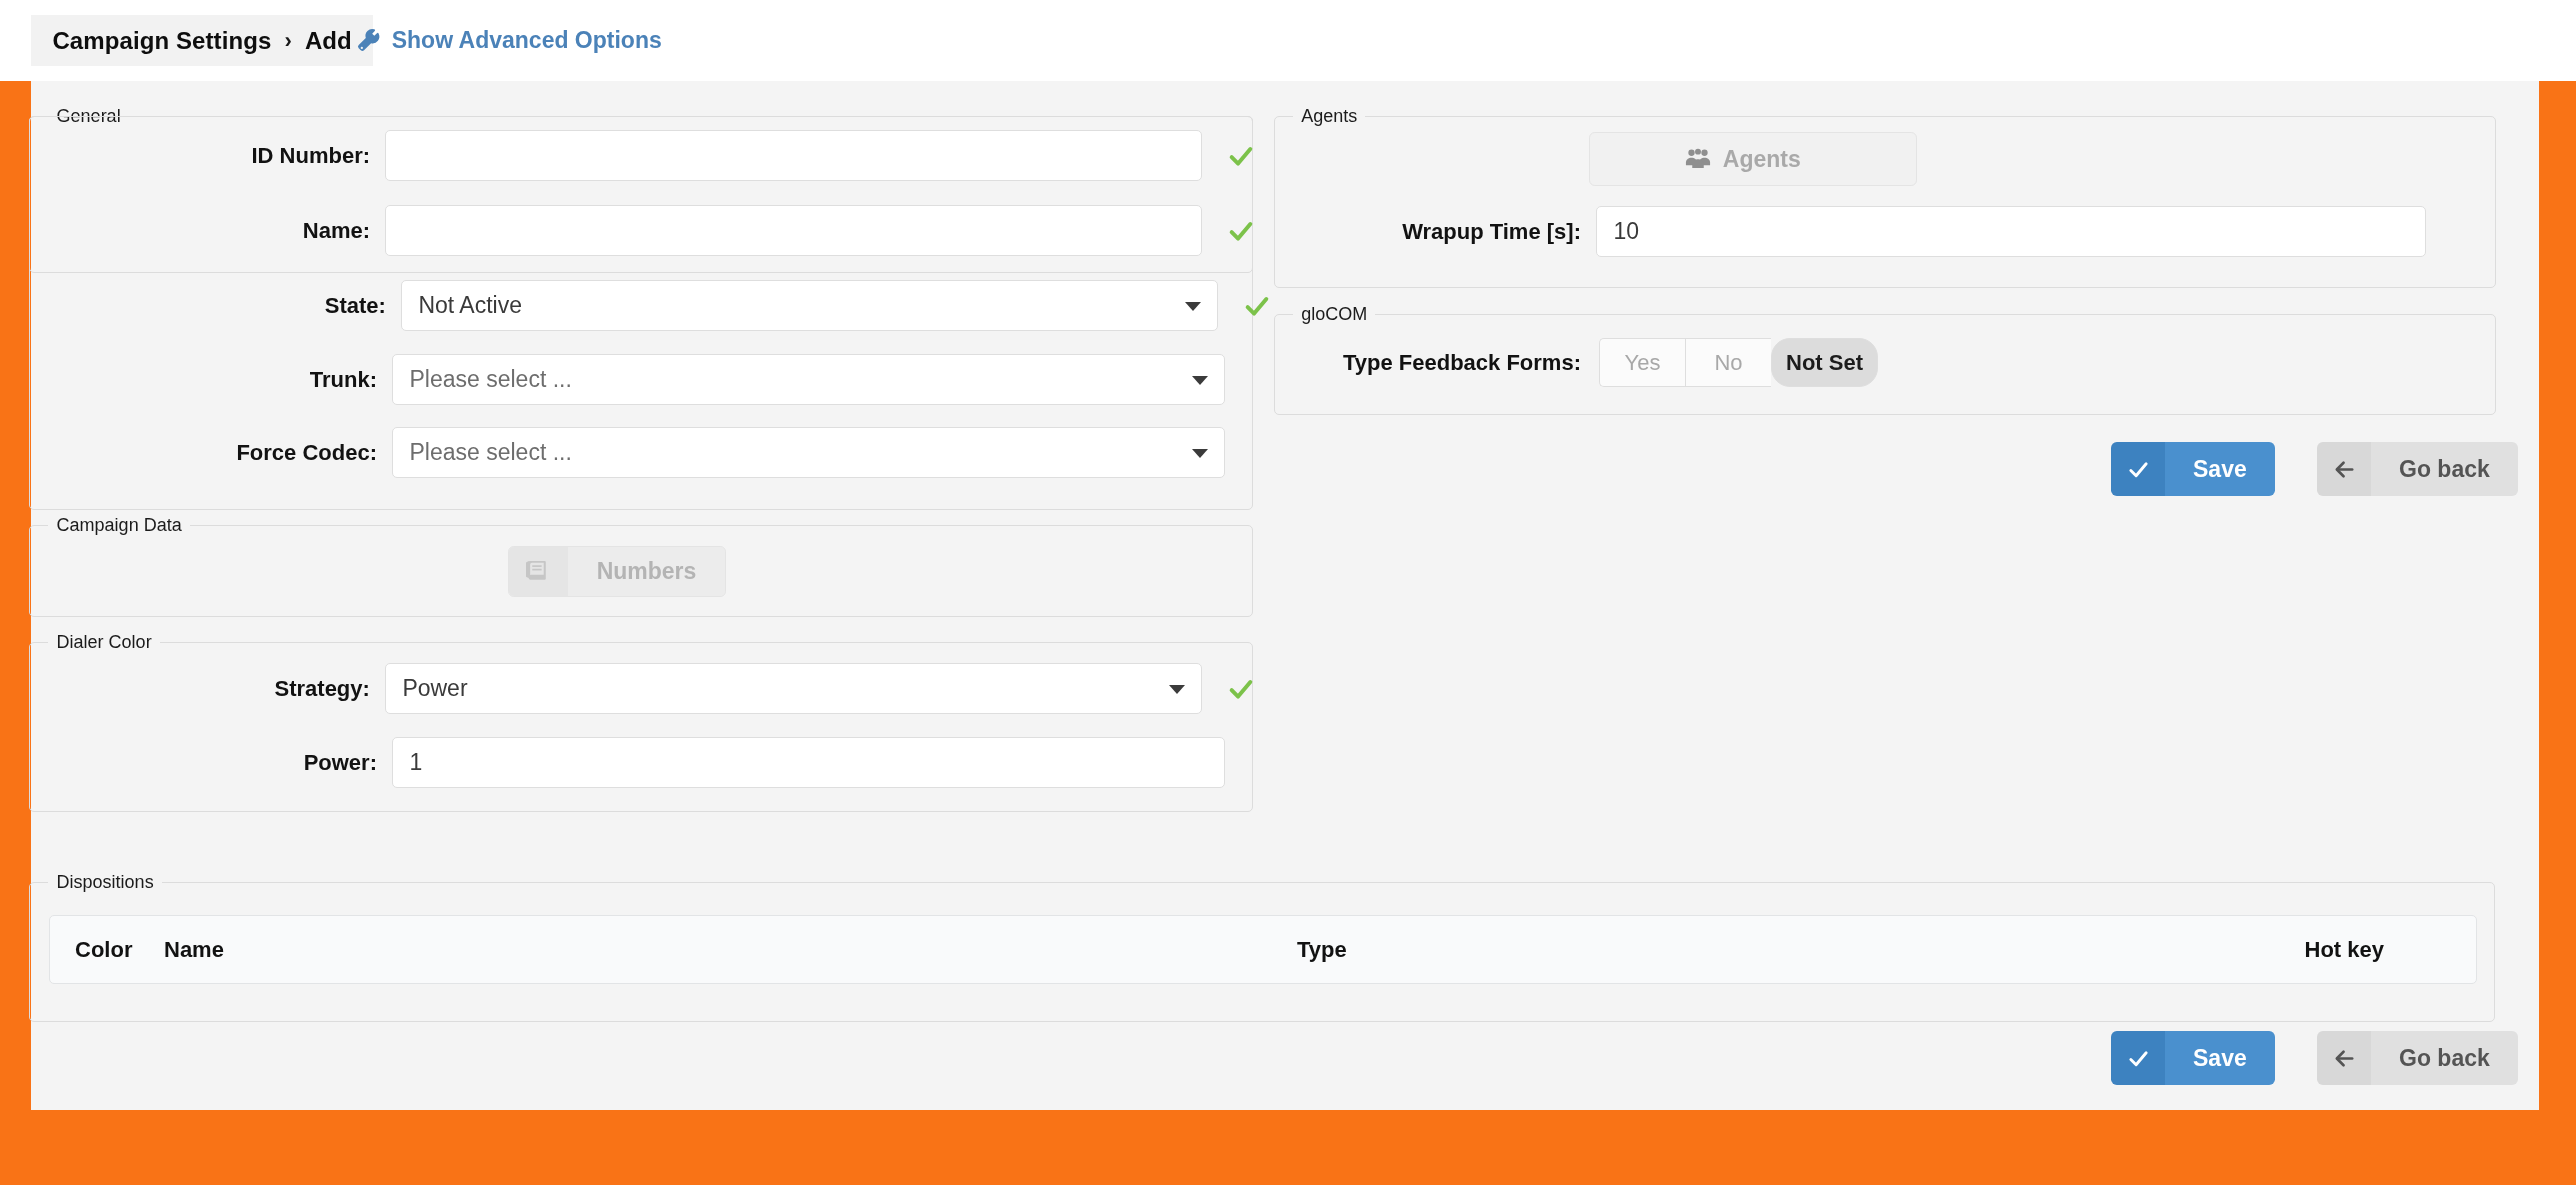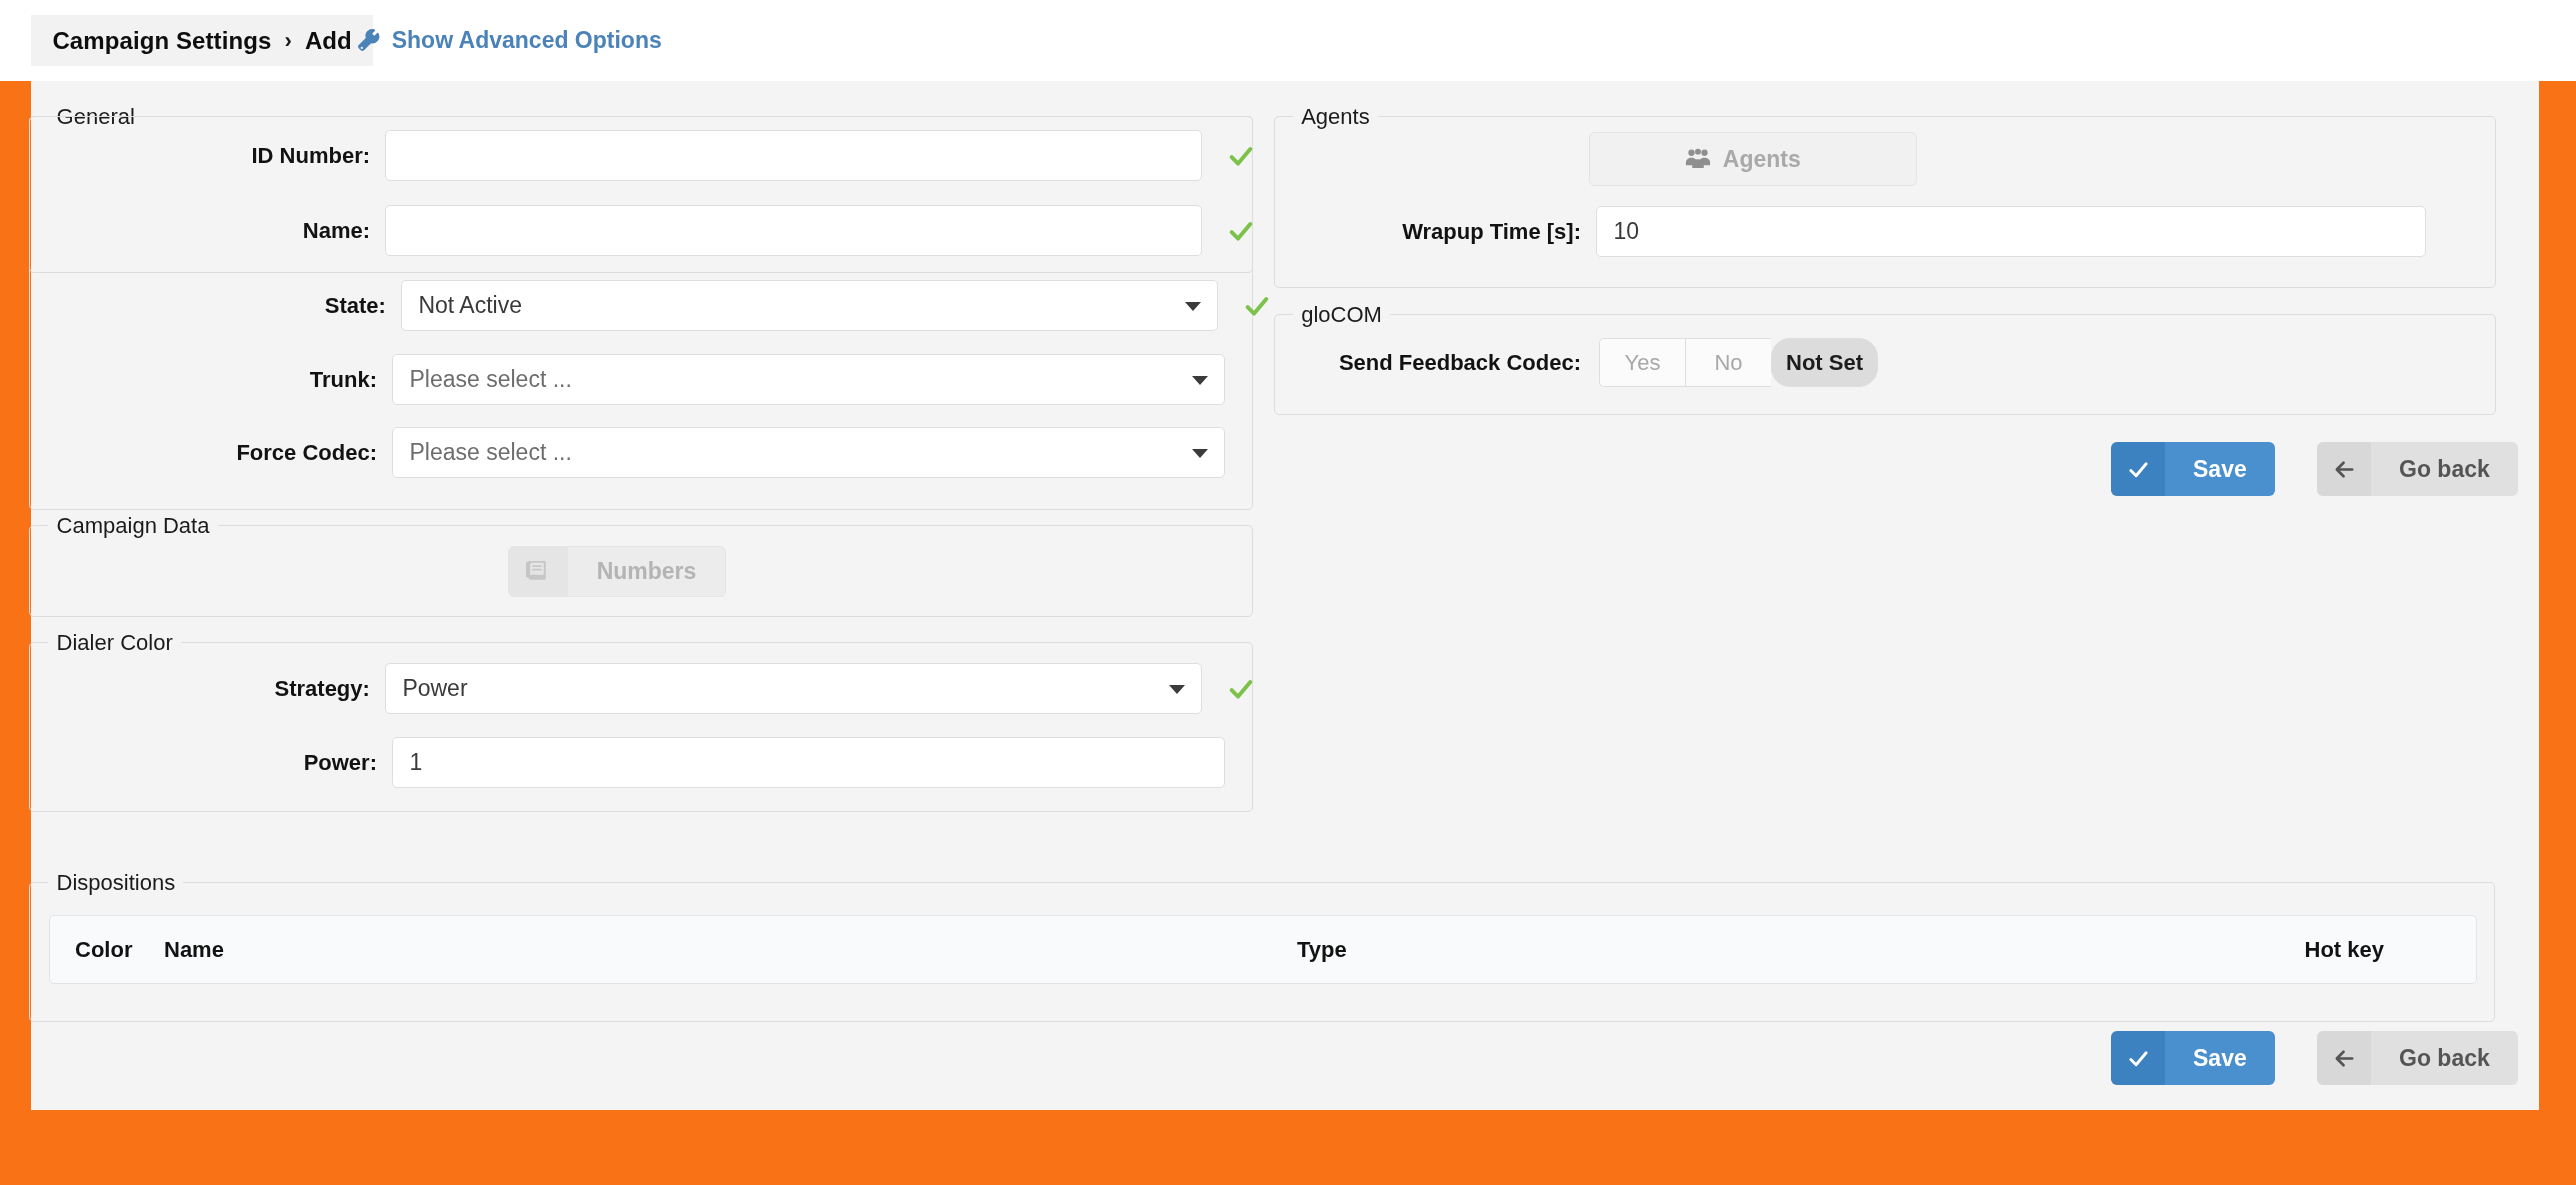--- a/index.html
+++ b/index.html
@@ -44,21 +44,21 @@
   .panel {
     position: absolute;
     border: 0.8px solid #dcdcdc;
     border-radius: 5px;
     background: transparent;
   }
   .panel > .legend {
     position: absolute; top: -16.5px; left: 18px;
     padding: 0 8.2px;
     background: #f4f4f4;
-    font-size: 22px; color: #1b1b1b;
+    font-size: 18px; color: #1b1b1b;
     line-height: 31px;
     white-space: nowrap;
   }
 
   
   .row { position: absolute; display: flex; align-items: center; }
   .lbl {
     font-size: 22px; font-weight: bold; color: #121212;
     text-align: right; white-space: nowrap;
   }
@@ -298,21 +298,21 @@
       <div class="lbl" style="width:307px;">Wrapup Time [s]:</div>
       <div class="ctrl" style="width:830px; margin-left:15px;">
         <span>10</span>
       </div>
     </div>
 
     <div class="panel" style="left:1243px; top:233px; width:1222px; height:101px;">
       <div class="legend">gloCOM</div>
     </div>
     <div class="row" style="left:1243px; top:257px; width:1222px;">
-      <div class="lbl" style="width:307px;">Send Feedback Codec:</div>
+      <div class="lbl" style="width:307px;">Type Feedback Forms:</div>
       <div class="btn-group" style="margin-left:18px;">
         <div class="bg-btn">Yes</div>
         <div class="bg-btn">No</div>
         <div class="bg-btn active" style="min-width:107px;">Not Set</div>
       </div>
     </div>
 
     <div class="act save" style="left:2080px; top:361px;">
       <div class="icwrap">
         <svg width="23" height="23" viewBox="0 0 24 24" fill="none" stroke="#ffffff" stroke-width="3" stroke-linecap="round" stroke-linejoin="round">

